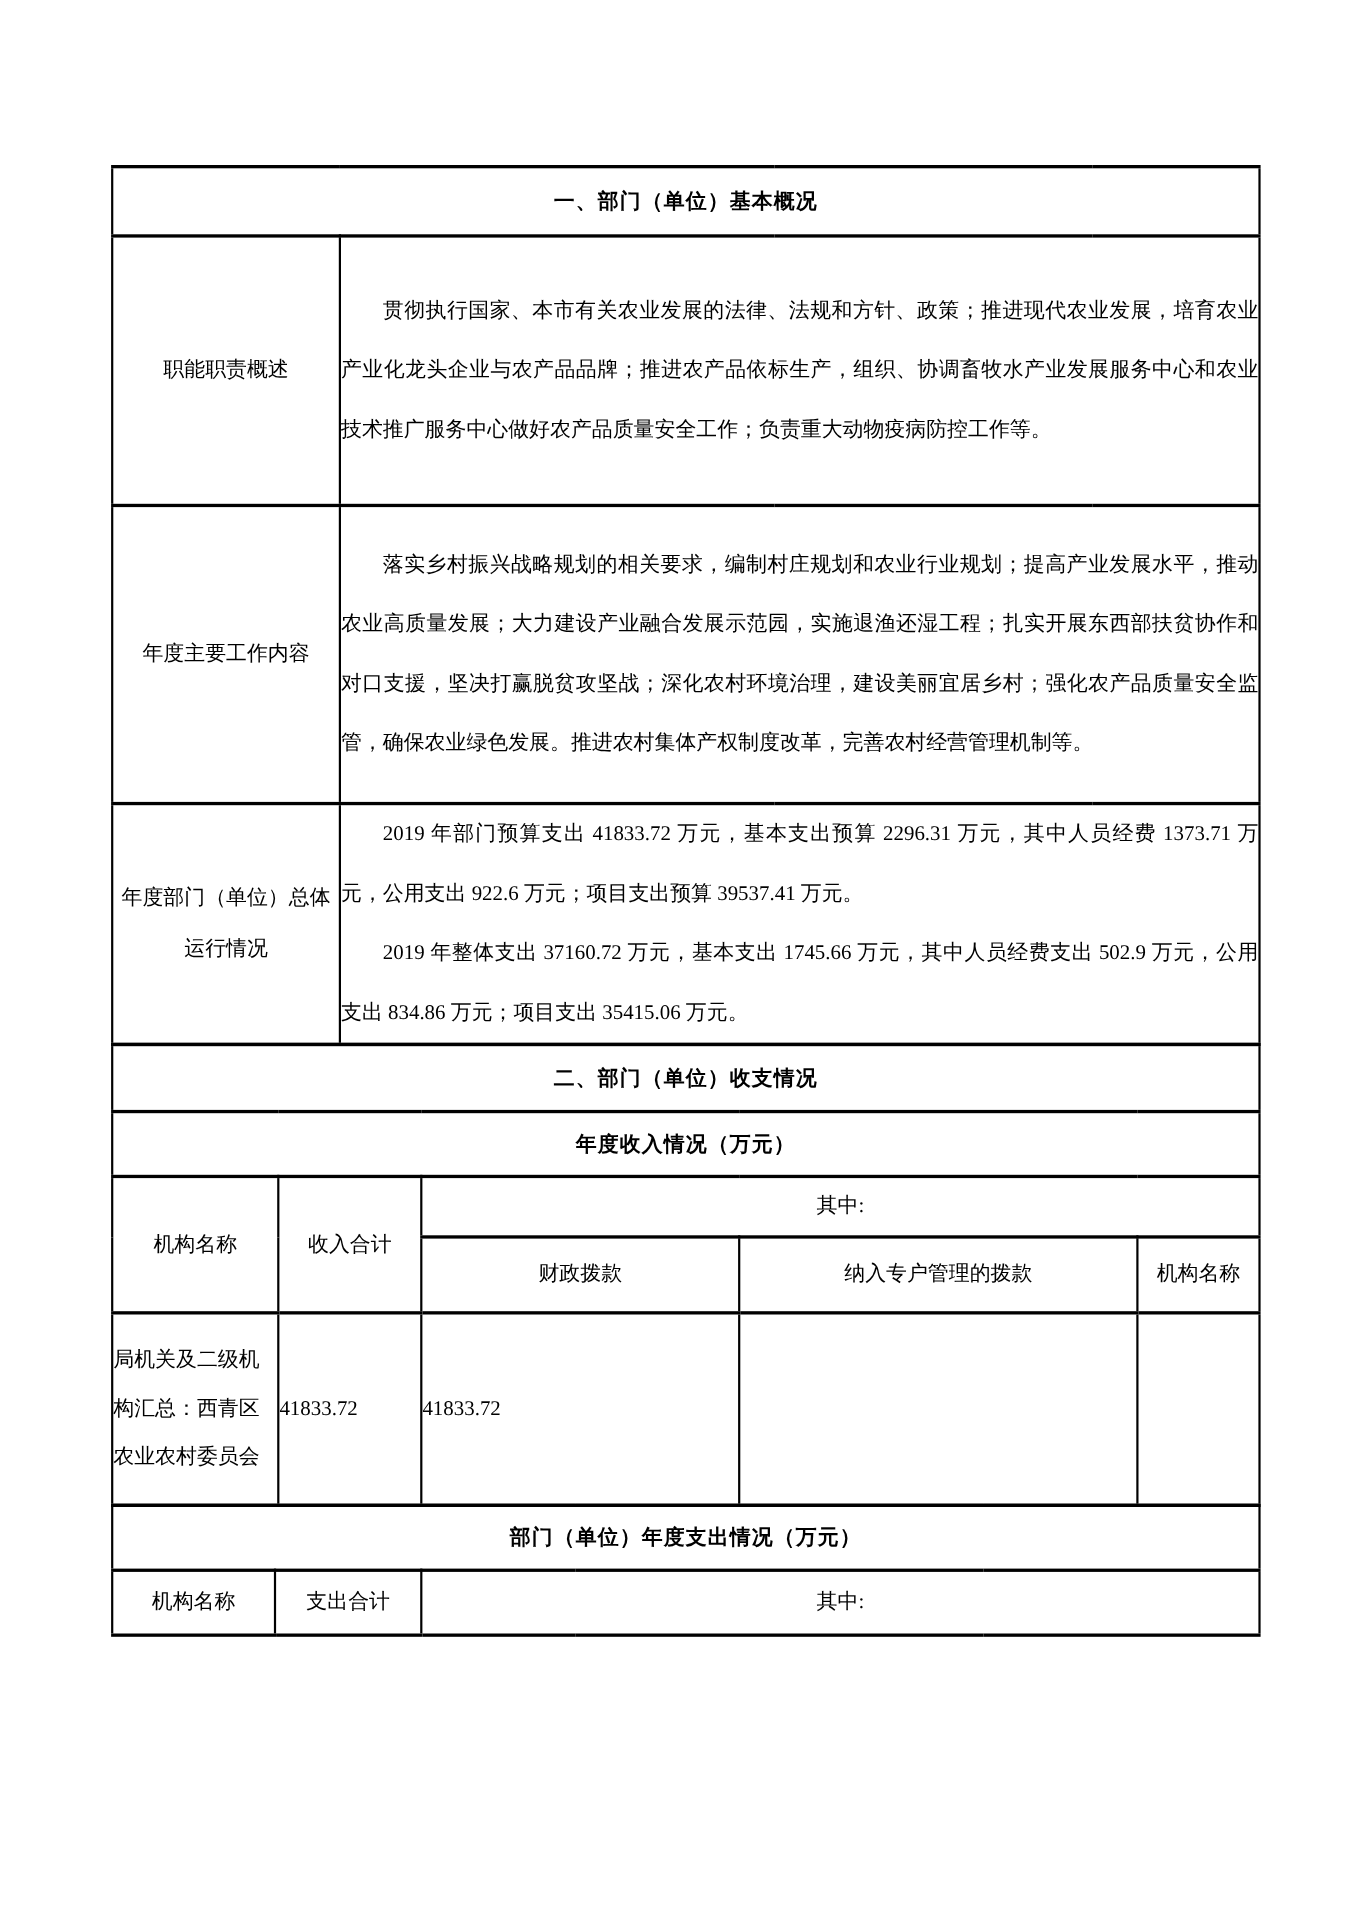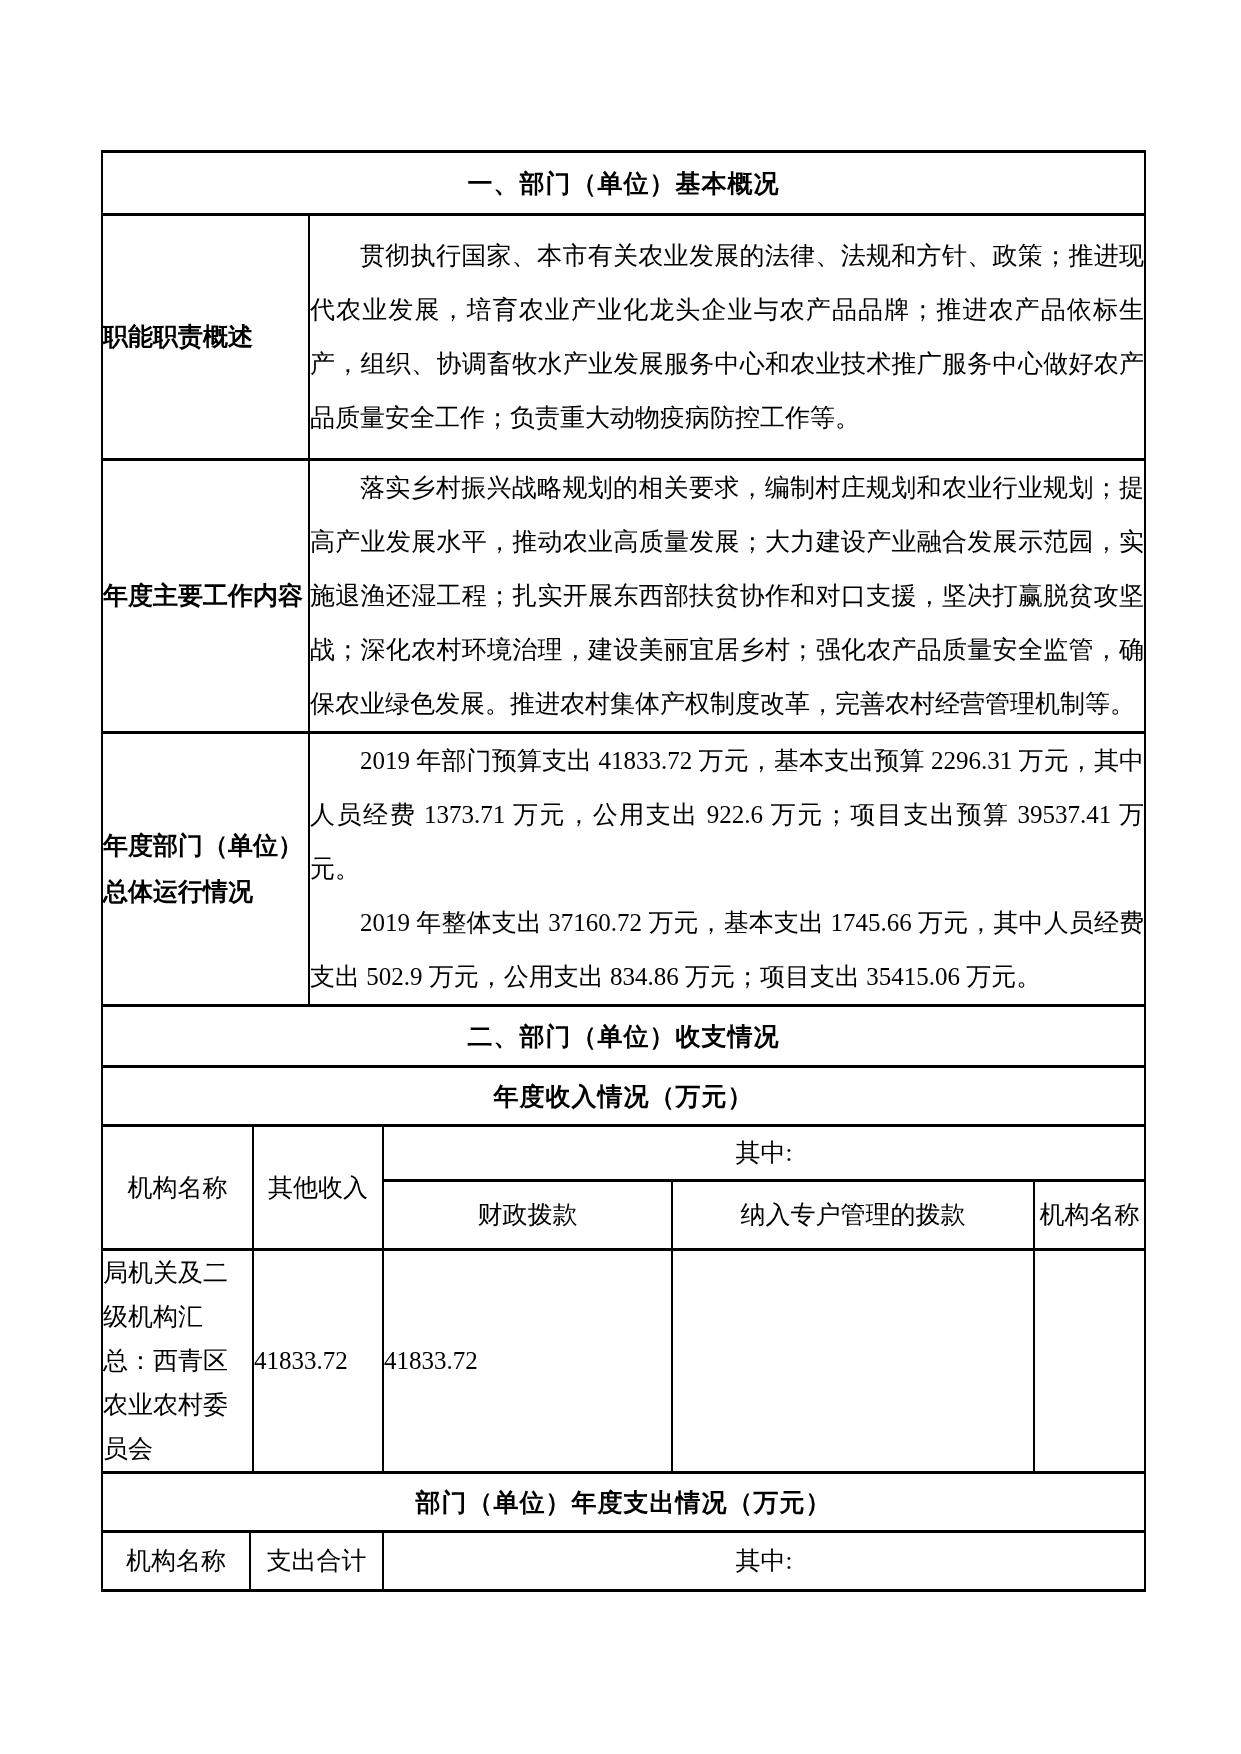--- a/index.html
+++ b/index.html
@@ -25,35 +25,35 @@
     table-layout: fixed;
     width: 1043px;
   }
   table.doc + table.doc {
     margin-top: -3px;
   }
   table.doc td {
     border: solid #000000;
     border-width: 3px 2px;
     padding: 0;
-    font-size: 25px;
+    font-size: 19px;
     vertical-align: middle;
     overflow: hidden;
   }
   .c { text-align: center; }
   .section-title {
     font-weight: bold;
     font-size: 29px;
     text-align: center;
     letter-spacing: 1px;
   }
   .label-cell {
+    text-align: center;
     line-height: 46px;
     padding: 0 4px;
-    font-weight: bold;
   }
   .para-cell {
     padding: 2px 12px 2px 14px;
     text-align: justify;
     vertical-align: middle;
   }
   .para-cell p {
     margin: 0;
     text-indent: 2em;
     line-height: 54px;
@@ -120,21 +120,21 @@
     </colgroup>
     <tbody>
         <tr>
       <td colspan="5" class="section-title" style="height:58px">二、部门（单位）收支情况</td>
     </tr>
     <tr>
       <td colspan="5" class="section-title" style="height:56px">年度收入情况（万元）</td>
     </tr>
     <tr>
       <td rowspan="2" class="hdr">机构名称</td>
-      <td rowspan="2" class="hdr">其他收入</td>
+      <td rowspan="2" class="hdr">收入合计</td>
       <td colspan="3" class="hdr" style="height:52px">其中:</td>
     </tr>
     <tr>
       <td class="hdr" style="height:66px">财政拨款</td>
       <td class="hdr">纳入专户管理的拨款</td>
       <td class="hdr">机构名称</td>
     </tr>
     <tr>
       <td class="org-cell" style="height:172px">局机关及二级机构汇总：西青区农业农村委员会</td>
       <td class="num">41833.72</td>

